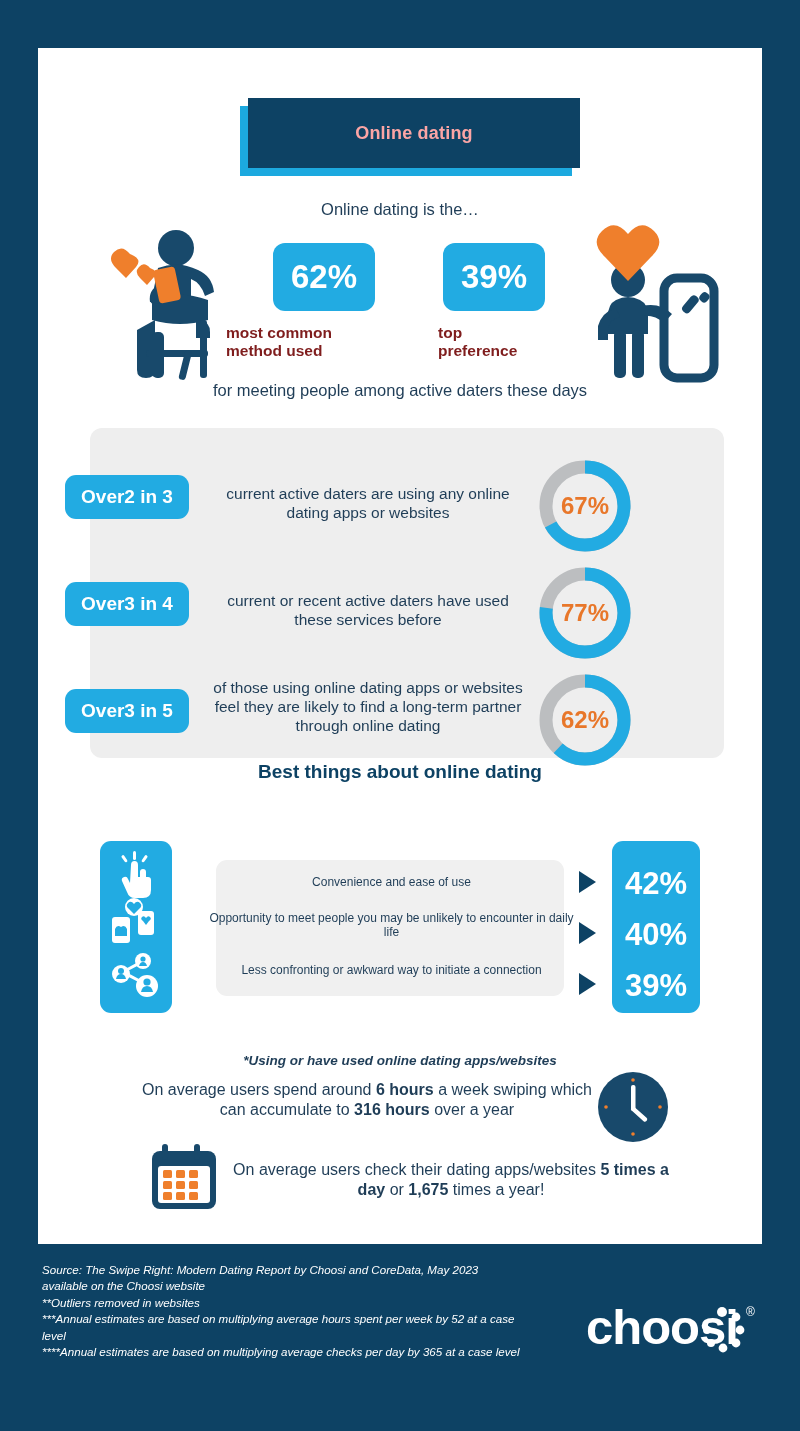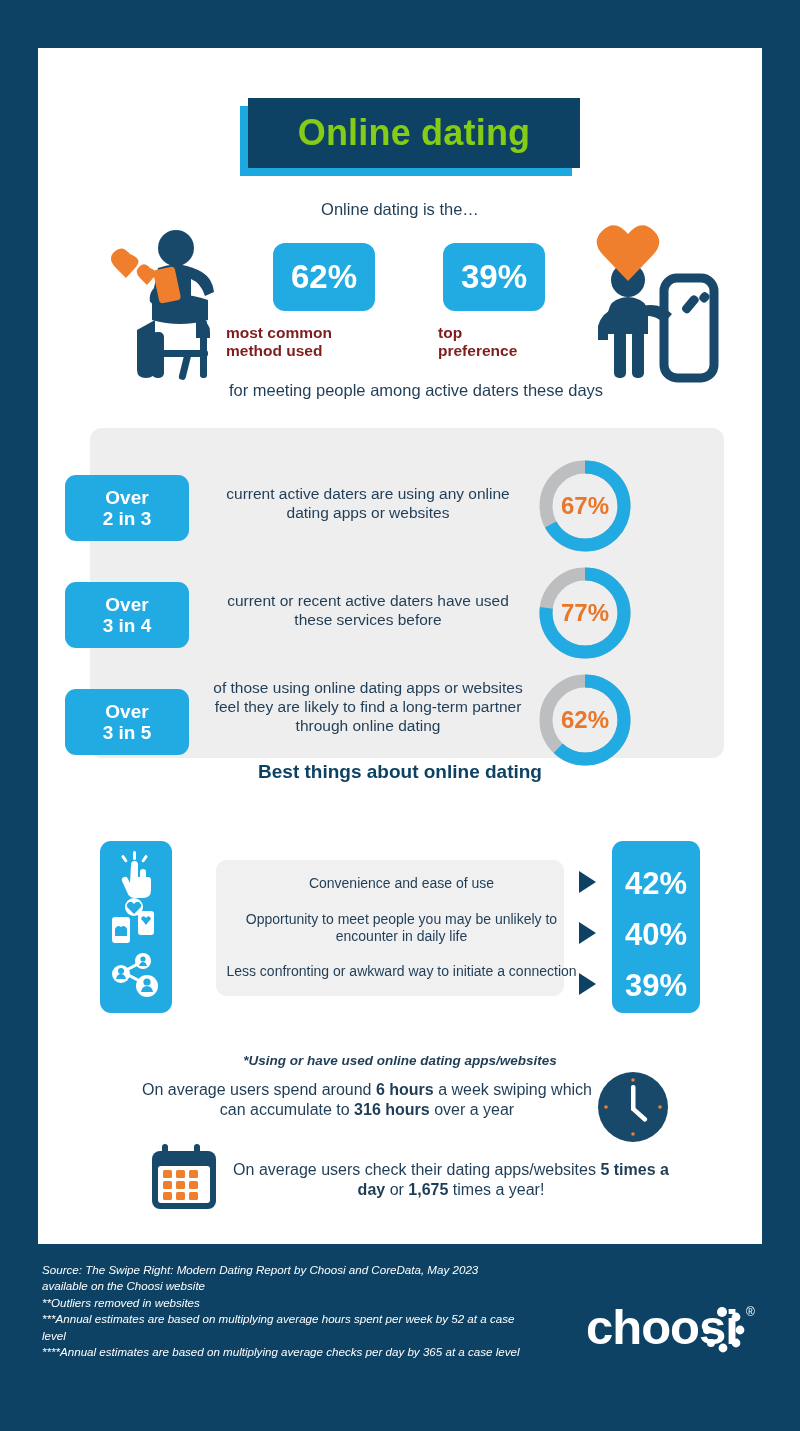--- a/index.html
+++ b/index.html
@@ -19,29 +19,29 @@
   
   .title-wrap { position: absolute; left: 202px; top: 50px; width: 340px; height: 78px; }
   .title-shadow {
     position: absolute; left: 0; top: 8px; width: 332px; height: 70px;
     background: #1CA9DF;
   }
   .title-box {
     position: absolute; left: 8px; top: 0; width: 332px; height: 70px;
     background: #0d4264; display: flex; align-items: center; justify-content: center;
   }
-  .title-box span { color: #84cc16; font-size: 36px; font-weight: bold; letter-spacing: .2px; }
+  .title-box span { color: #fca5a5; font-size: 18px; font-weight: bold; letter-spacing: .2px; }
 
   
   .intro {
     position: absolute; left: 0; top: 152px; width: 724px; text-align: center;
     color: #1f3d57; font-size: 16.5px;
   }
   .outro {
-    position: absolute; left: 16px; top: 333px; width: 724px; text-align: center;
+    position: absolute; left: 0; top: 333px; width: 724px; text-align: center;
     color: #1f3d57; font-size: 16.5px;
   }
 
   
   .pill {
     position: absolute; background: #22ABE2; border-radius: 12px;
     display: flex; align-items: center; justify-content: center;
   }
   .pill span { color: #ffffff; font-size: 33px; font-weight: bold; }
   .pill-cap {
@@ -58,23 +58,23 @@
   .fig-right { position: absolute; left: 548px; top: 170px; width: 140px; height: 166px; }
 
   
   .stats-panel {
     position: absolute; left: 52px; top: 380px;
     width: 634px; height: 330px;
     background: #eeeeee; border-radius: 12px;
   }
   .stat-row { position: absolute; left: 0; width: 634px; }
   .rowbadge {
-    position: absolute; left: 27px; width: 124px; height: 66px;
+    position: absolute; left: 27px; width: 124px; height: 44px;
     background: #22ABE2; border-radius: 11px;
-    display: flex; flex-direction: column; align-items: center; justify-content: center;
+    display: flex; flex-direction: row; align-items: center; justify-content: center;
     color: #fff; font-weight: bold; font-size: 19px; line-height: 1.12;
   }
   .rowtext {
     position: absolute; left: 175px; width: 310px;
     text-align: center; color: #1f3d57; font-size: 15.5px; line-height: 1.22;
   }
   .donut { position: absolute; left: 497px; width: 100px; height: 100px; }
   .donut-label {
     position: absolute; left: 497px; width: 100px; height: 100px;
     display: flex; align-items: center; justify-content: center;
@@ -88,22 +88,22 @@
   }
   .icon-bar {
     position: absolute; left: 62px; top: 793px; width: 72px; height: 172px;
     background: #22ABE2; border-radius: 11px;
   }
   .reasons-panel {
     position: absolute; left: 178px; top: 812px; width: 348px; height: 136px;
     background: #f0f0f0; border-radius: 11px;
   }
   .reason {
-    position: absolute; left: 178px; width: 371px; text-align: center;
-    color: #1f3d57; font-size: 14px; line-height: 1.2;
+    position: absolute; left: 168px; width: 371px; text-align: center;
+    color: #1f3d57; font-size: 12px; line-height: 1.2;
   }
   .pct-bar {
     position: absolute; left: 574px; top: 793px; width: 88px; height: 172px;
     background: #22ABE2; border-radius: 11px;
   }
   .pct-val {
     position: absolute; left: 574px; width: 88px; text-align: center;
     color: #ffffff; font-size: 31px; font-weight: bold;
   }
   .tri {

